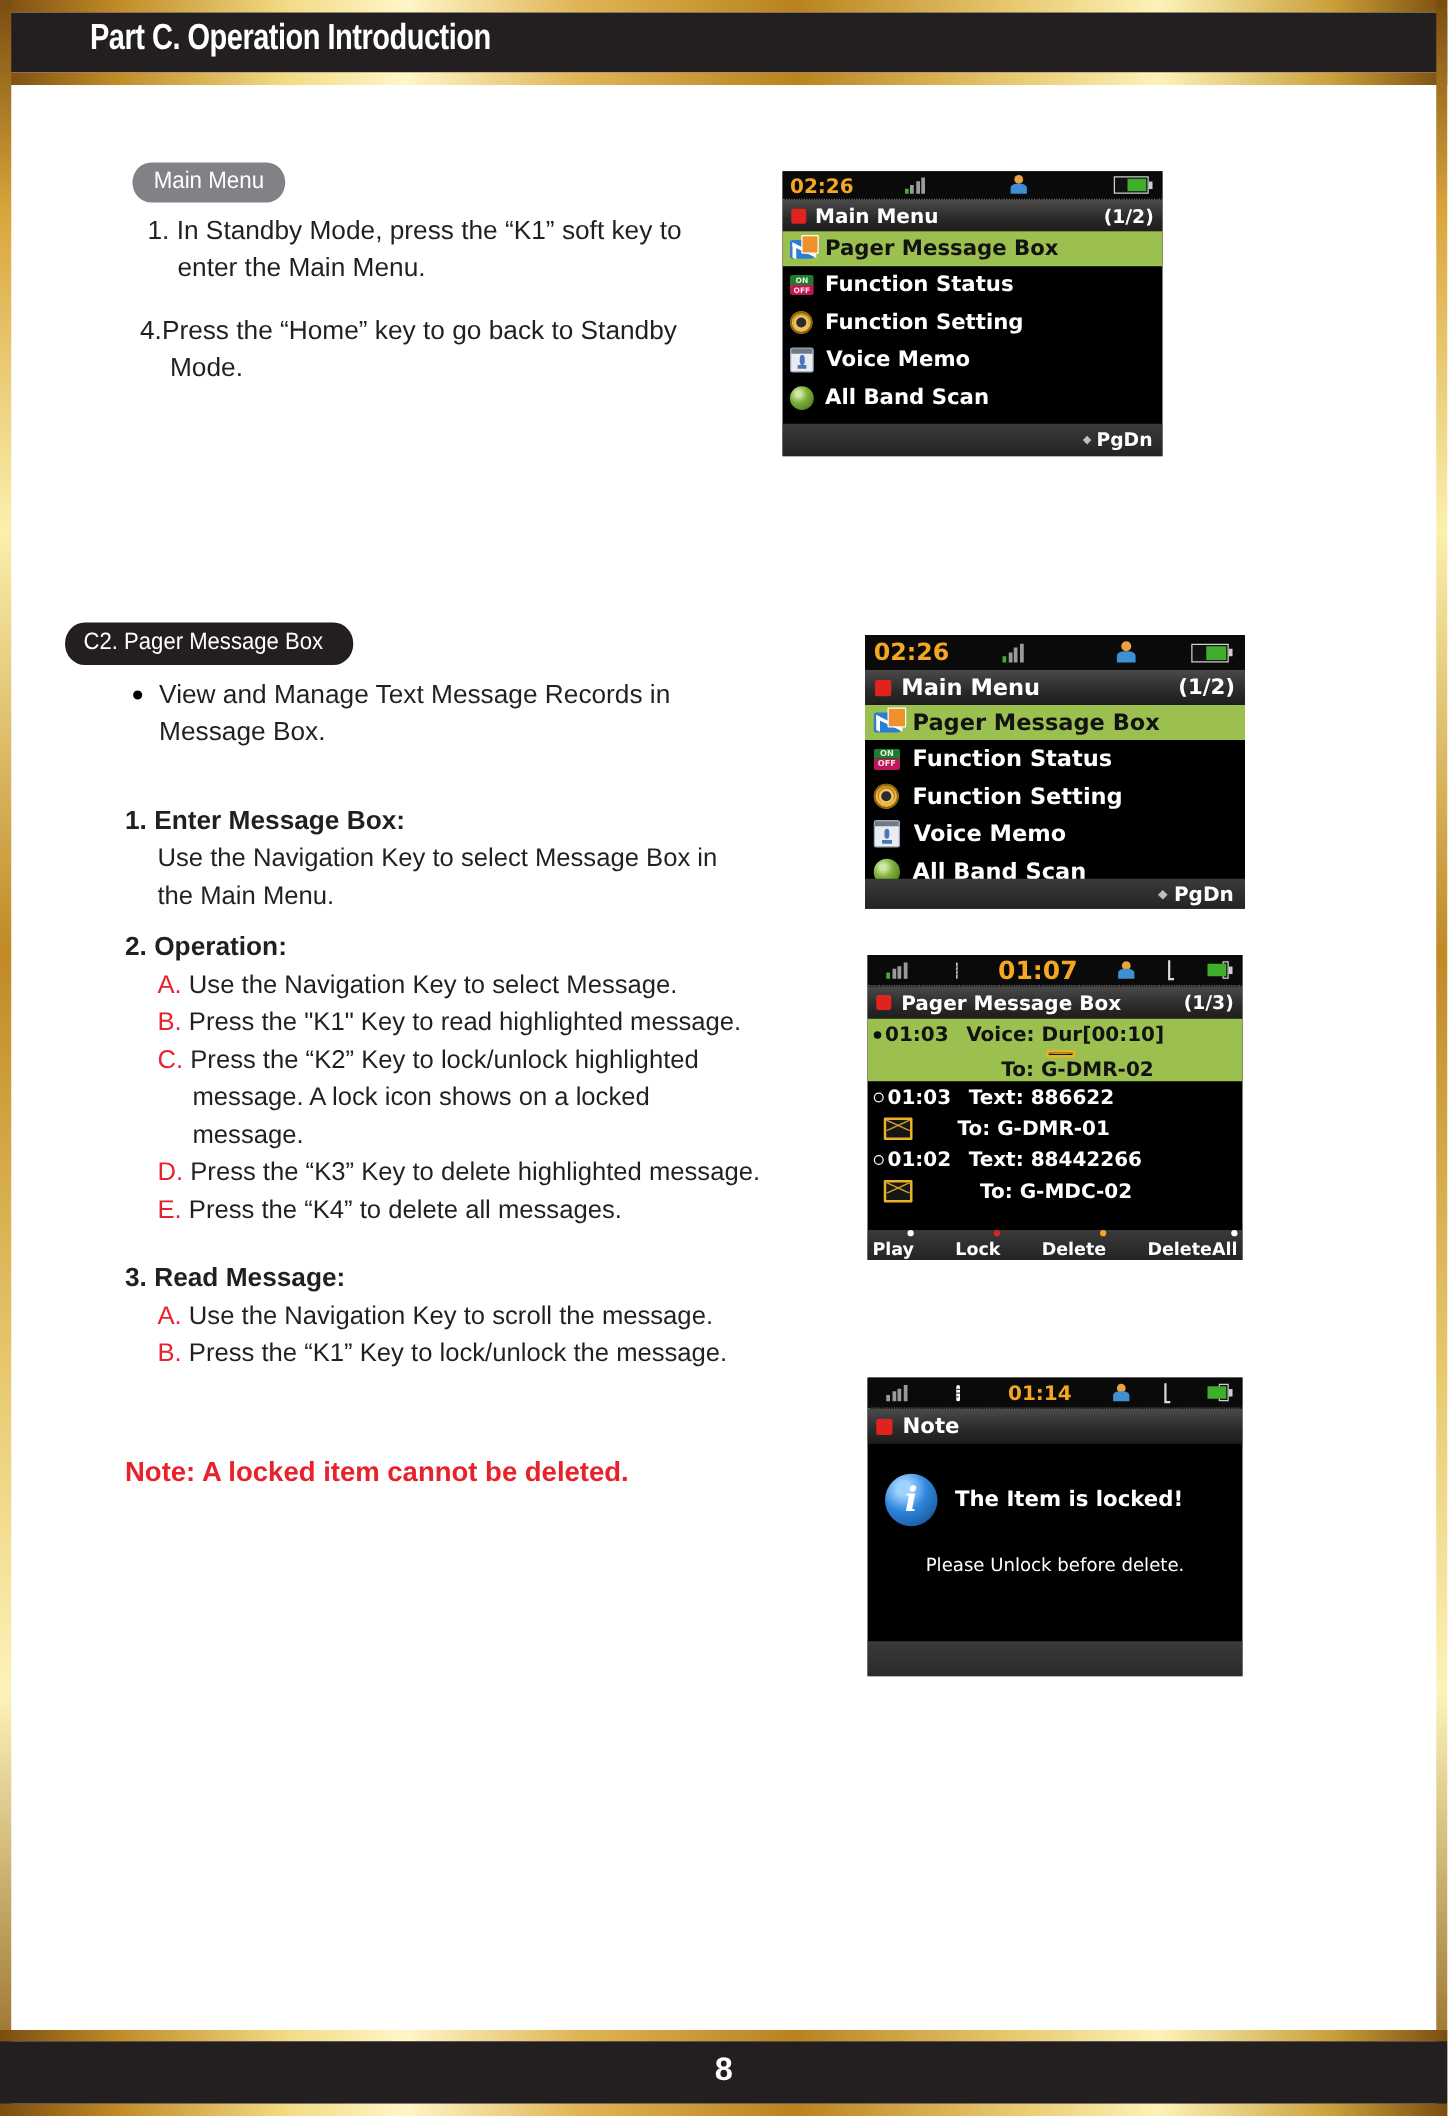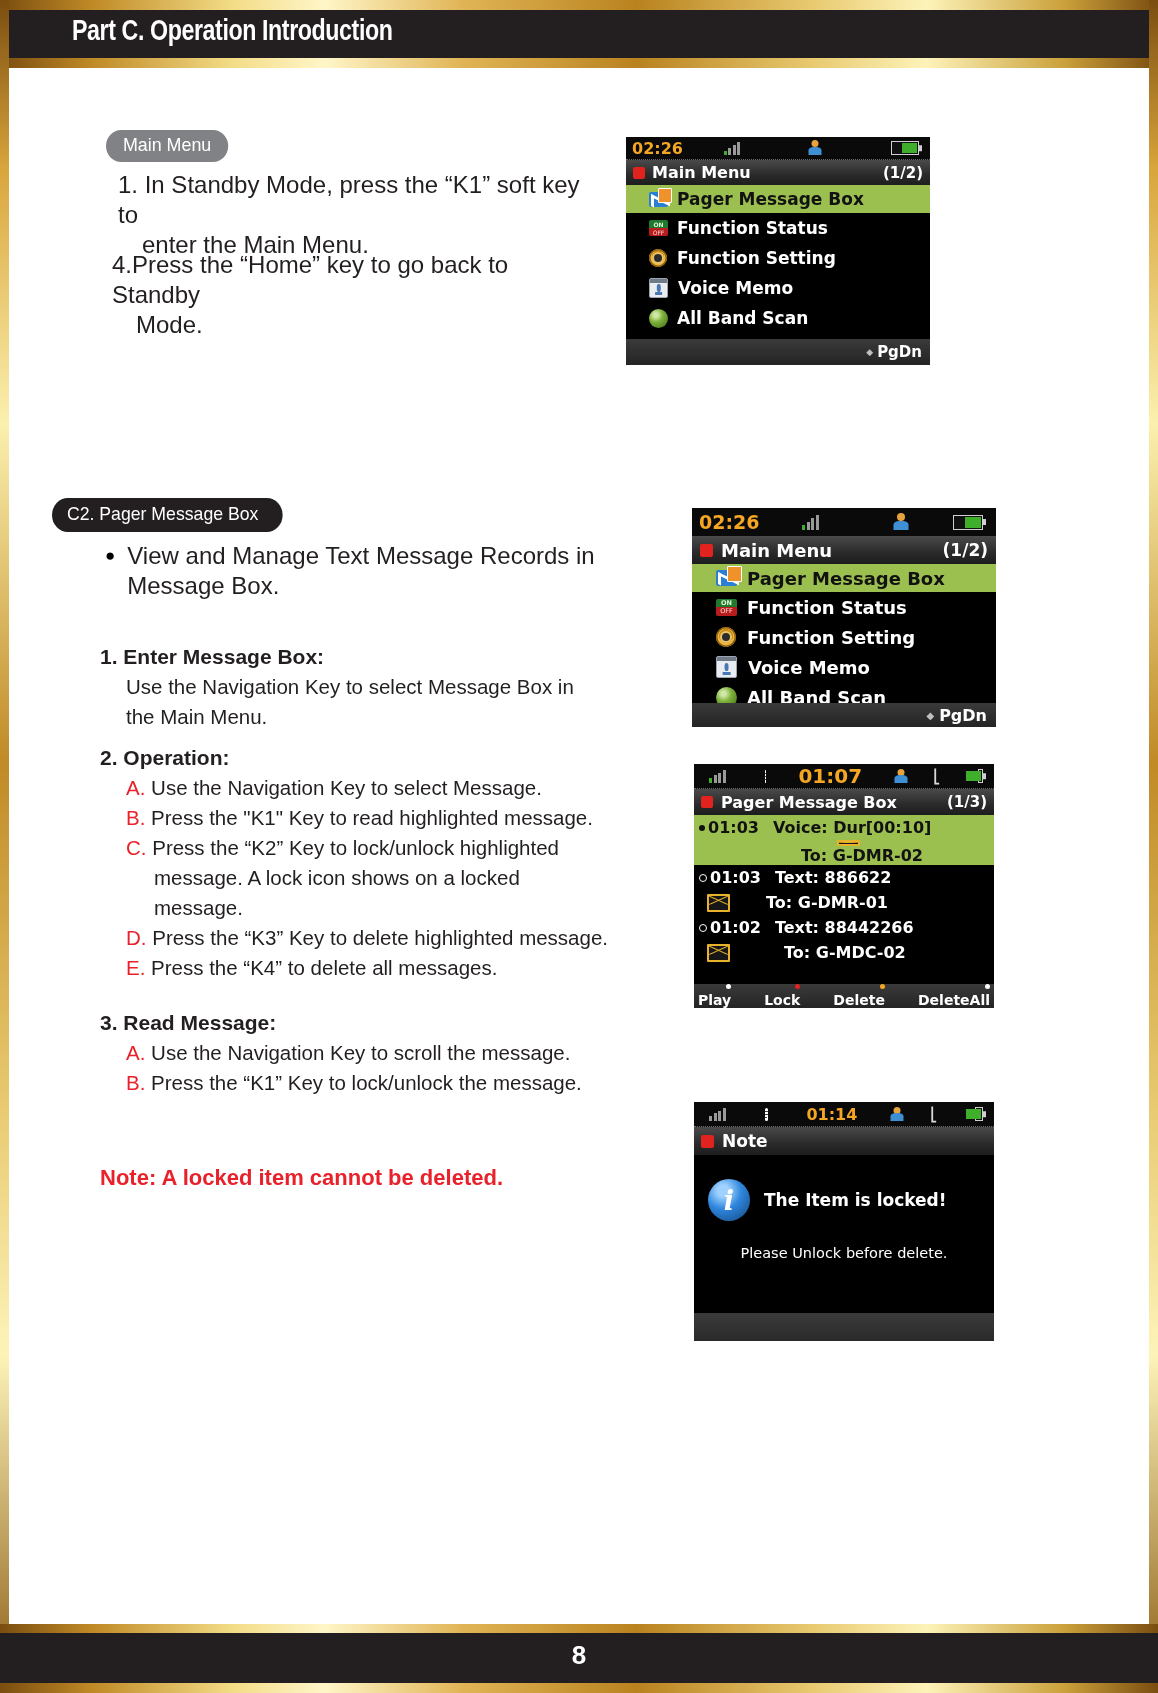--- a/index.html
+++ b/index.html
@@ -74,21 +74,21 @@
   .pill-black{
     position:absolute;left:52px;top:498px;
     background:#231f20;color:#ffffff;
     padding:5px 26px 7px 16px;border-radius:18px;
     font-size:19px;
     transform:scaleX(0.93);transform-origin:left center;
     white-space:nowrap;
   }
 
   
-  .copy{ color:#231f20; font-size:24px; line-height:30px; }
+  .copy{ color:#231f20; font-size:21px; line-height:30px; }
   .b1{ position:absolute;left:118px;top:170px;width:480px; }
   .b2{ position:absolute;left:112px;top:250px;width:490px; }
   .indent{ display:block;padding-left:24px; }
 
   .bullet-row{ position:absolute;left:105px;top:541px;width:520px;display:flex; }
   .bullet-dot{ font-size:17px;line-height:30px;margin-right:12px; }
 
   .sec{ position:absolute;color:#231f20; }
   .sec-h{ font-size:21px;font-weight:bold;line-height:30px; }
   .sec-b{ font-size:20.5px;line-height:30px; }
@@ -160,34 +160,34 @@
   .lcd-row.sel{ background:#9cc04f;color:#121212; }
 
   .lcd-foot{
     position:absolute;left:0;right:0;bottom:0;
     background:linear-gradient(180deg,#3a3a3a 0%,#242424 100%);
     color:#ffffff;display:flex;align-items:center;
     font-family:"DejaVu Sans",sans-serif;font-weight:bold;
   }
 
   
-  .ic{ position:relative;display:inline-block;flex:0 0 auto;margin-left:17px; }
+  .ic{ position:relative;display:inline-block;flex:0 0 auto; }
   .ic-mail{ background:#2a7fd4;border-radius:2px;overflow:visible; }
   .ic-mail::before{
     content:"";position:absolute;left:8%;top:14%;width:84%;height:58%;
     border-top:3px solid #fff;border-left:3px solid #fff;
     transform:skewY(26deg);transform-origin:left top;
   }
   .ic-mail .pg{
     position:absolute;right:-22%;top:-22%;width:62%;height:86%;
     background:#f0922b;border:1px solid #fff;border-radius:1px;
   }
   .ic-onoff{ display:flex;flex-direction:column;border-radius:2px;overflow:hidden; }
   .ic-onoff .on{ flex:1;background:#1f7a2e;color:#dff5d8;display:flex;align-items:center;justify-content:center;font-weight:bold; }
-  .ic-onoff .off{ flex:1;background:#b91c1c;color:#ffd9d9;display:flex;align-items:center;justify-content:center;font-weight:normal; }
+  .ic-onoff .off{ flex:1;background:#be185d;color:#ffd9d9;display:flex;align-items:center;justify-content:center;font-weight:bold; }
   .ic-gear{ border-radius:50%;background:radial-gradient(circle at 50% 45%,#f7d98a 0 22%,#c98a16 24% 46%,#f0b63e 48% 100%);box-shadow:0 0 0 1.5px #8a5f0d inset; }
   .ic-gear::after{
     content:"";position:absolute;left:28%;top:28%;width:44%;height:44%;
     border-radius:50%;background:#2b2b2b;box-shadow:0 0 0 2px #e8c46a;
   }
   .ic-memo{ background:#e9edf2;border:1px solid #9aa5b1;border-radius:2px; }
   .ic-memo .top{ position:absolute;left:0;right:0;top:0;height:22%;background:#6f7b89; }
   .ic-memo .mic{
     position:absolute;left:50%;top:30%;transform:translateX(-50%);
     width:26%;height:42%;background:#4a78b5;border-radius:40%;

